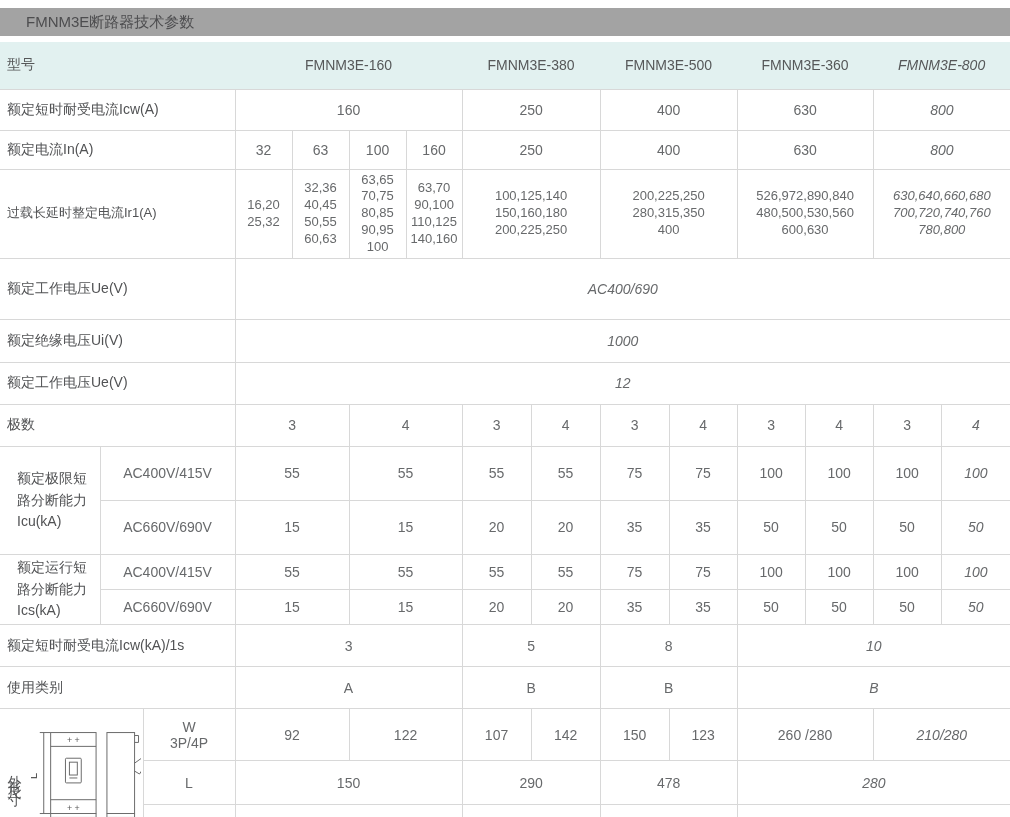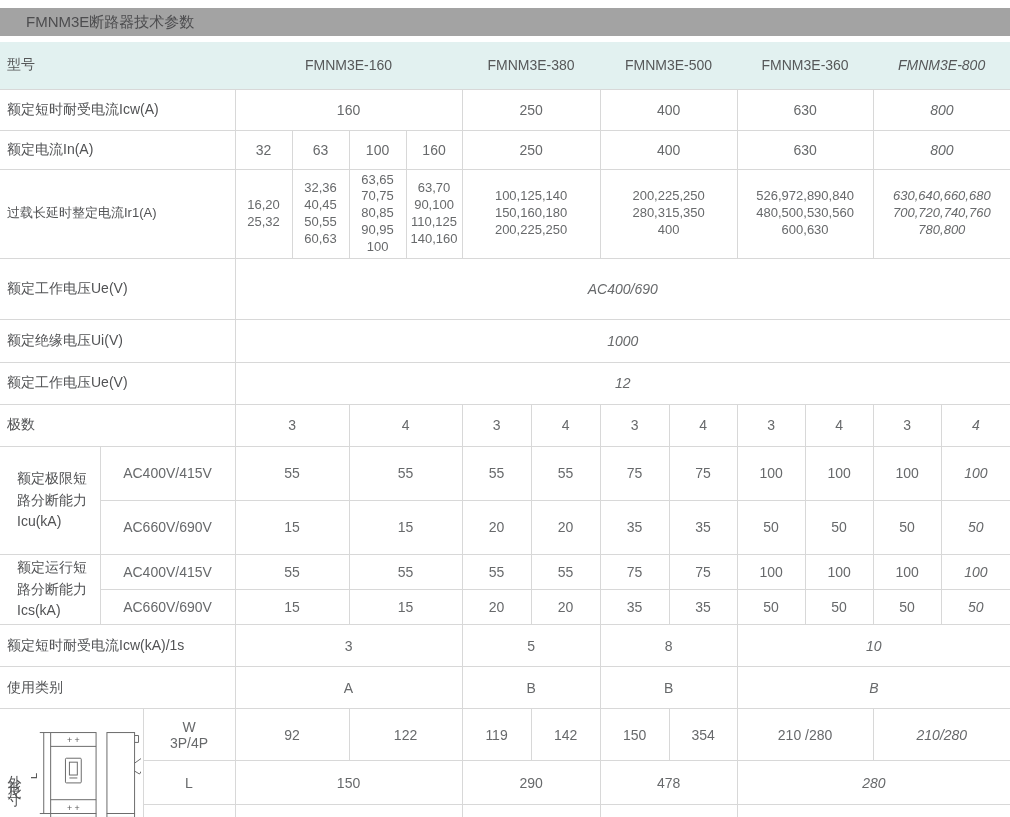--- a/index.html
+++ b/index.html
@@ -268,25 +268,25 @@
           <line class="st" x1="84" y1="88" x2="84" y2="96"></line>
           <line class="st" x1="112" y1="88" x2="112" y2="96"></line>
           <text class="tx bold" x="98" y="100" text-anchor="middle">H</text>
         </svg>
       </div>
     </td>
     <td class="pre">W
 3P/4P</td>
     <td colspan="2">92</td>
     <td colspan="2">122</td>
-    <td>119</td>
+    <td>107</td>
     <td>142</td>
     <td>150</td>
-    <td>354</td>
-    <td colspan="2">210 /280</td>
+    <td>123</td>
+    <td colspan="2">260 /280</td>
     <td colspan="2">210/280</td>
   </tr>
 
   <tr class="r-l">
     <td>L</td>
     <td colspan="4">150</td>
     <td colspan="2">290</td>
     <td colspan="2">478</td>
     <td colspan="4">280</td>
   </tr>

